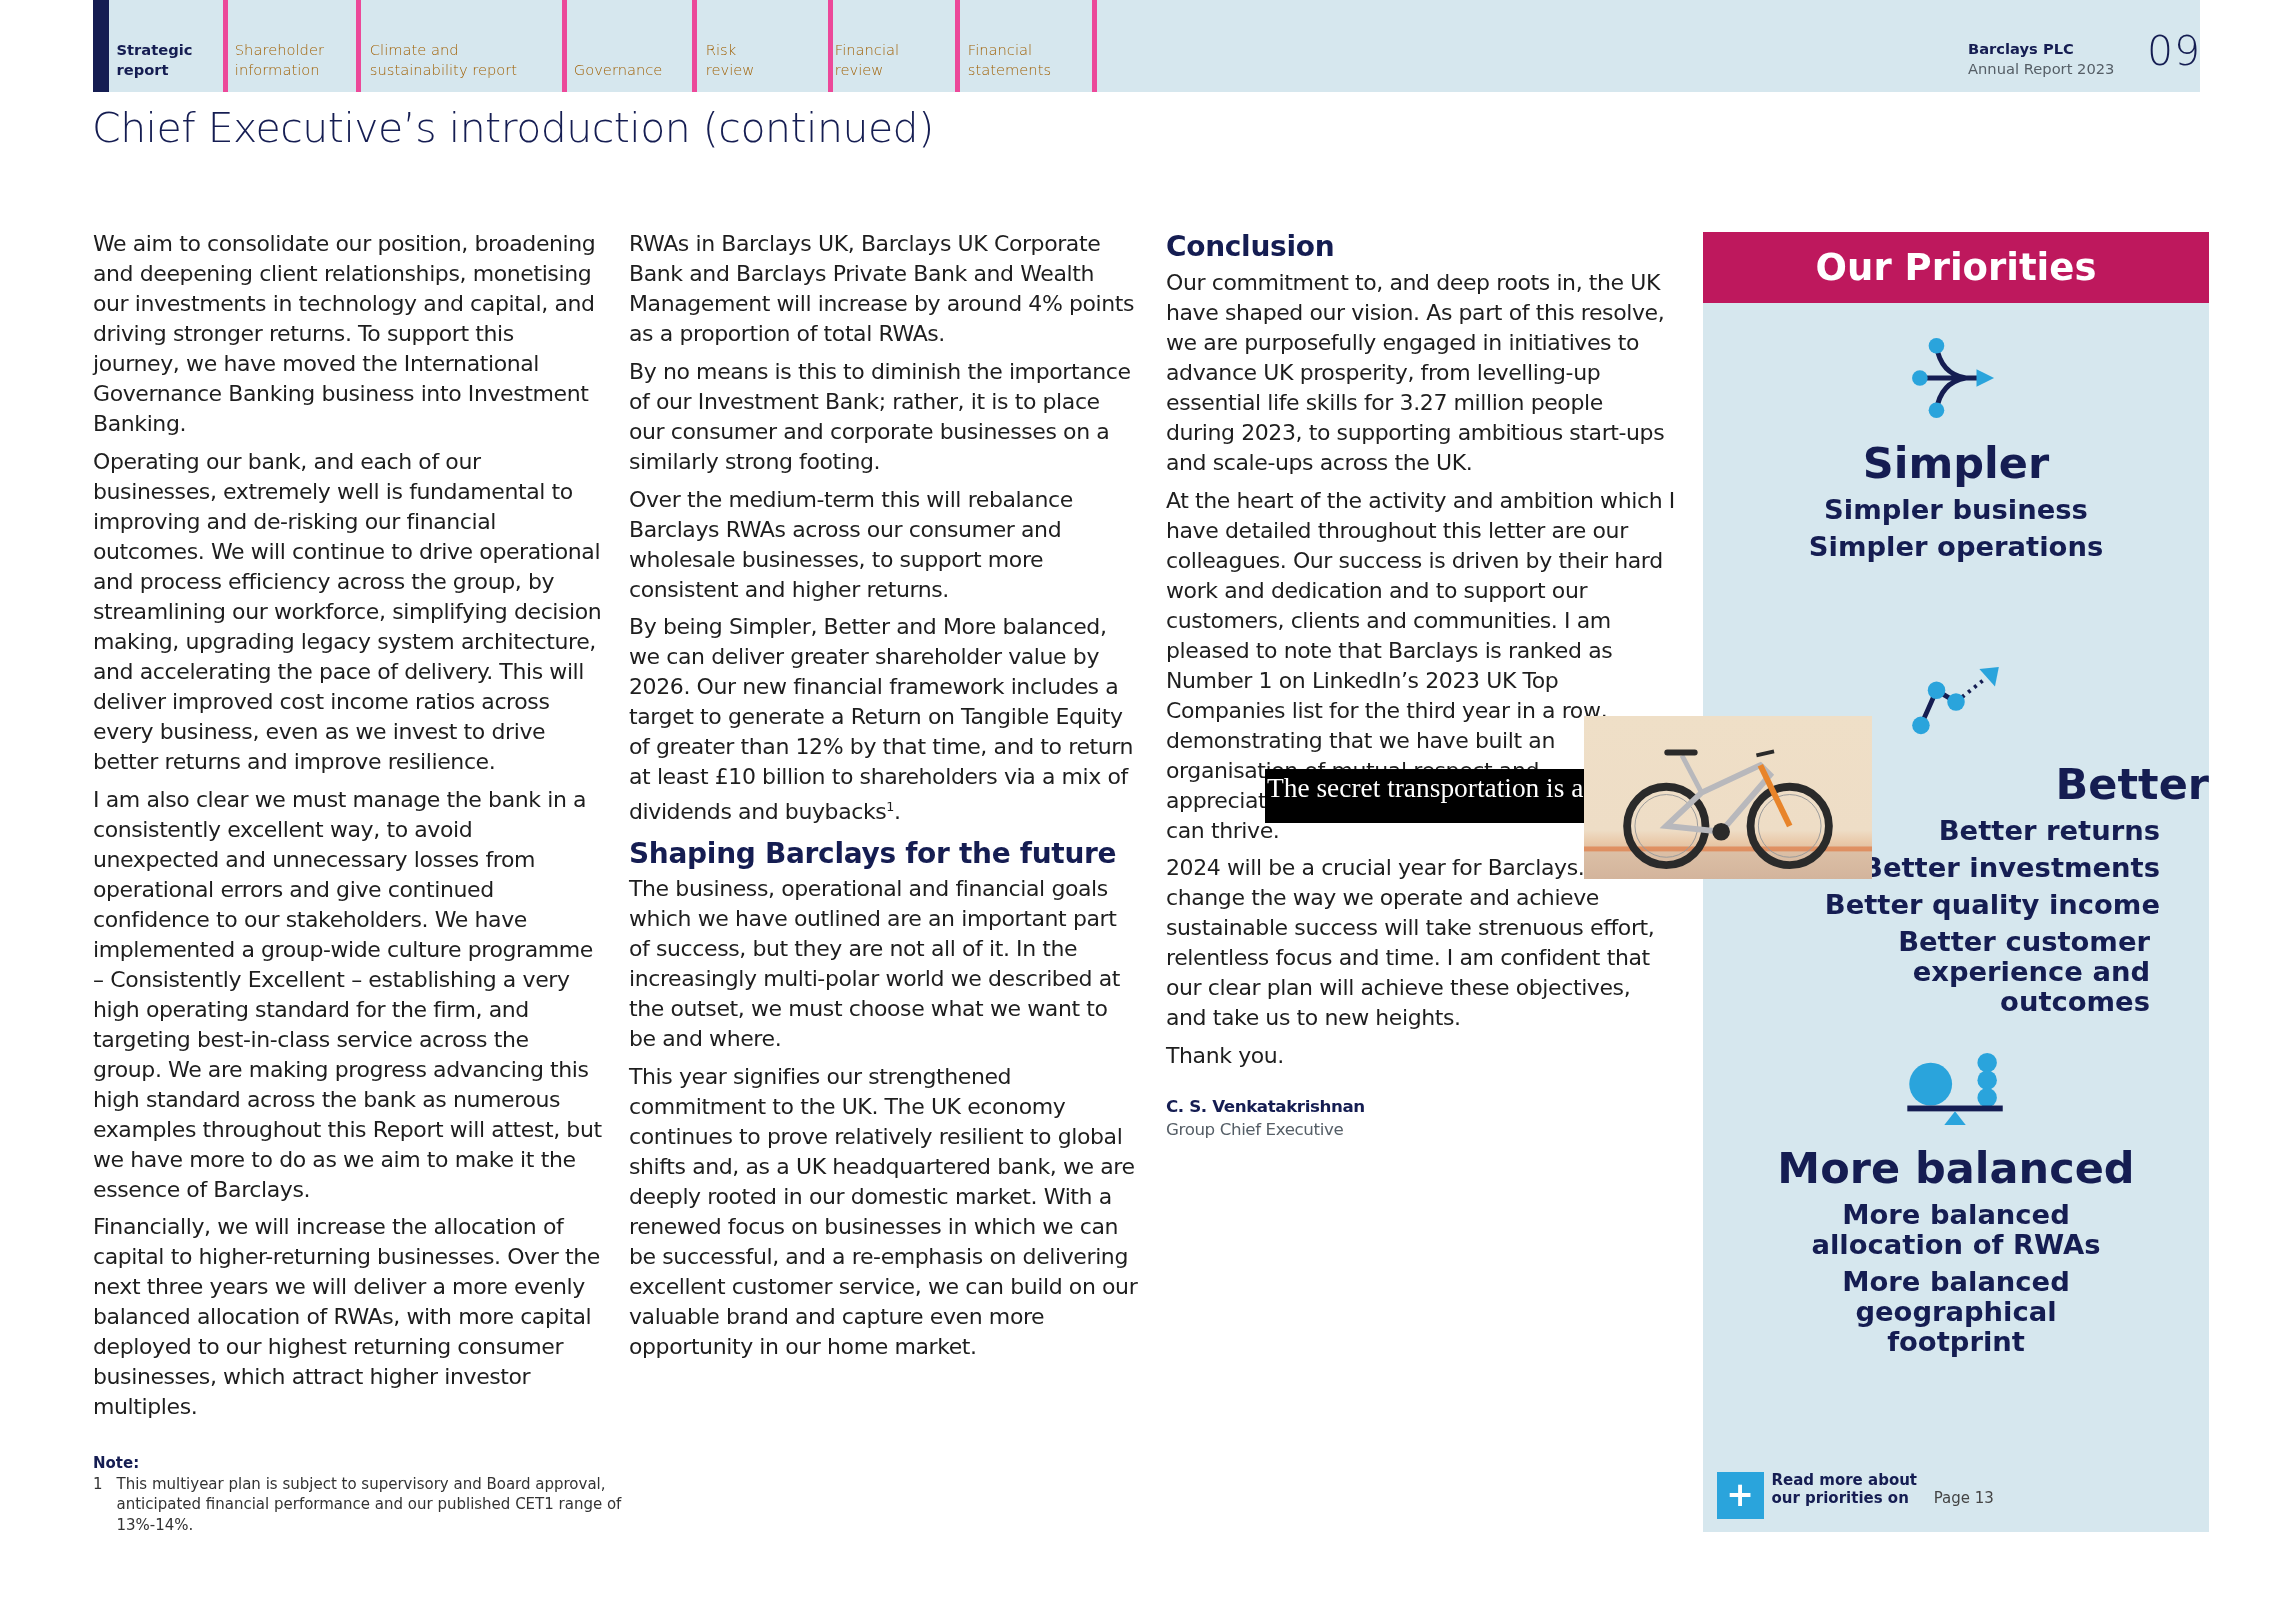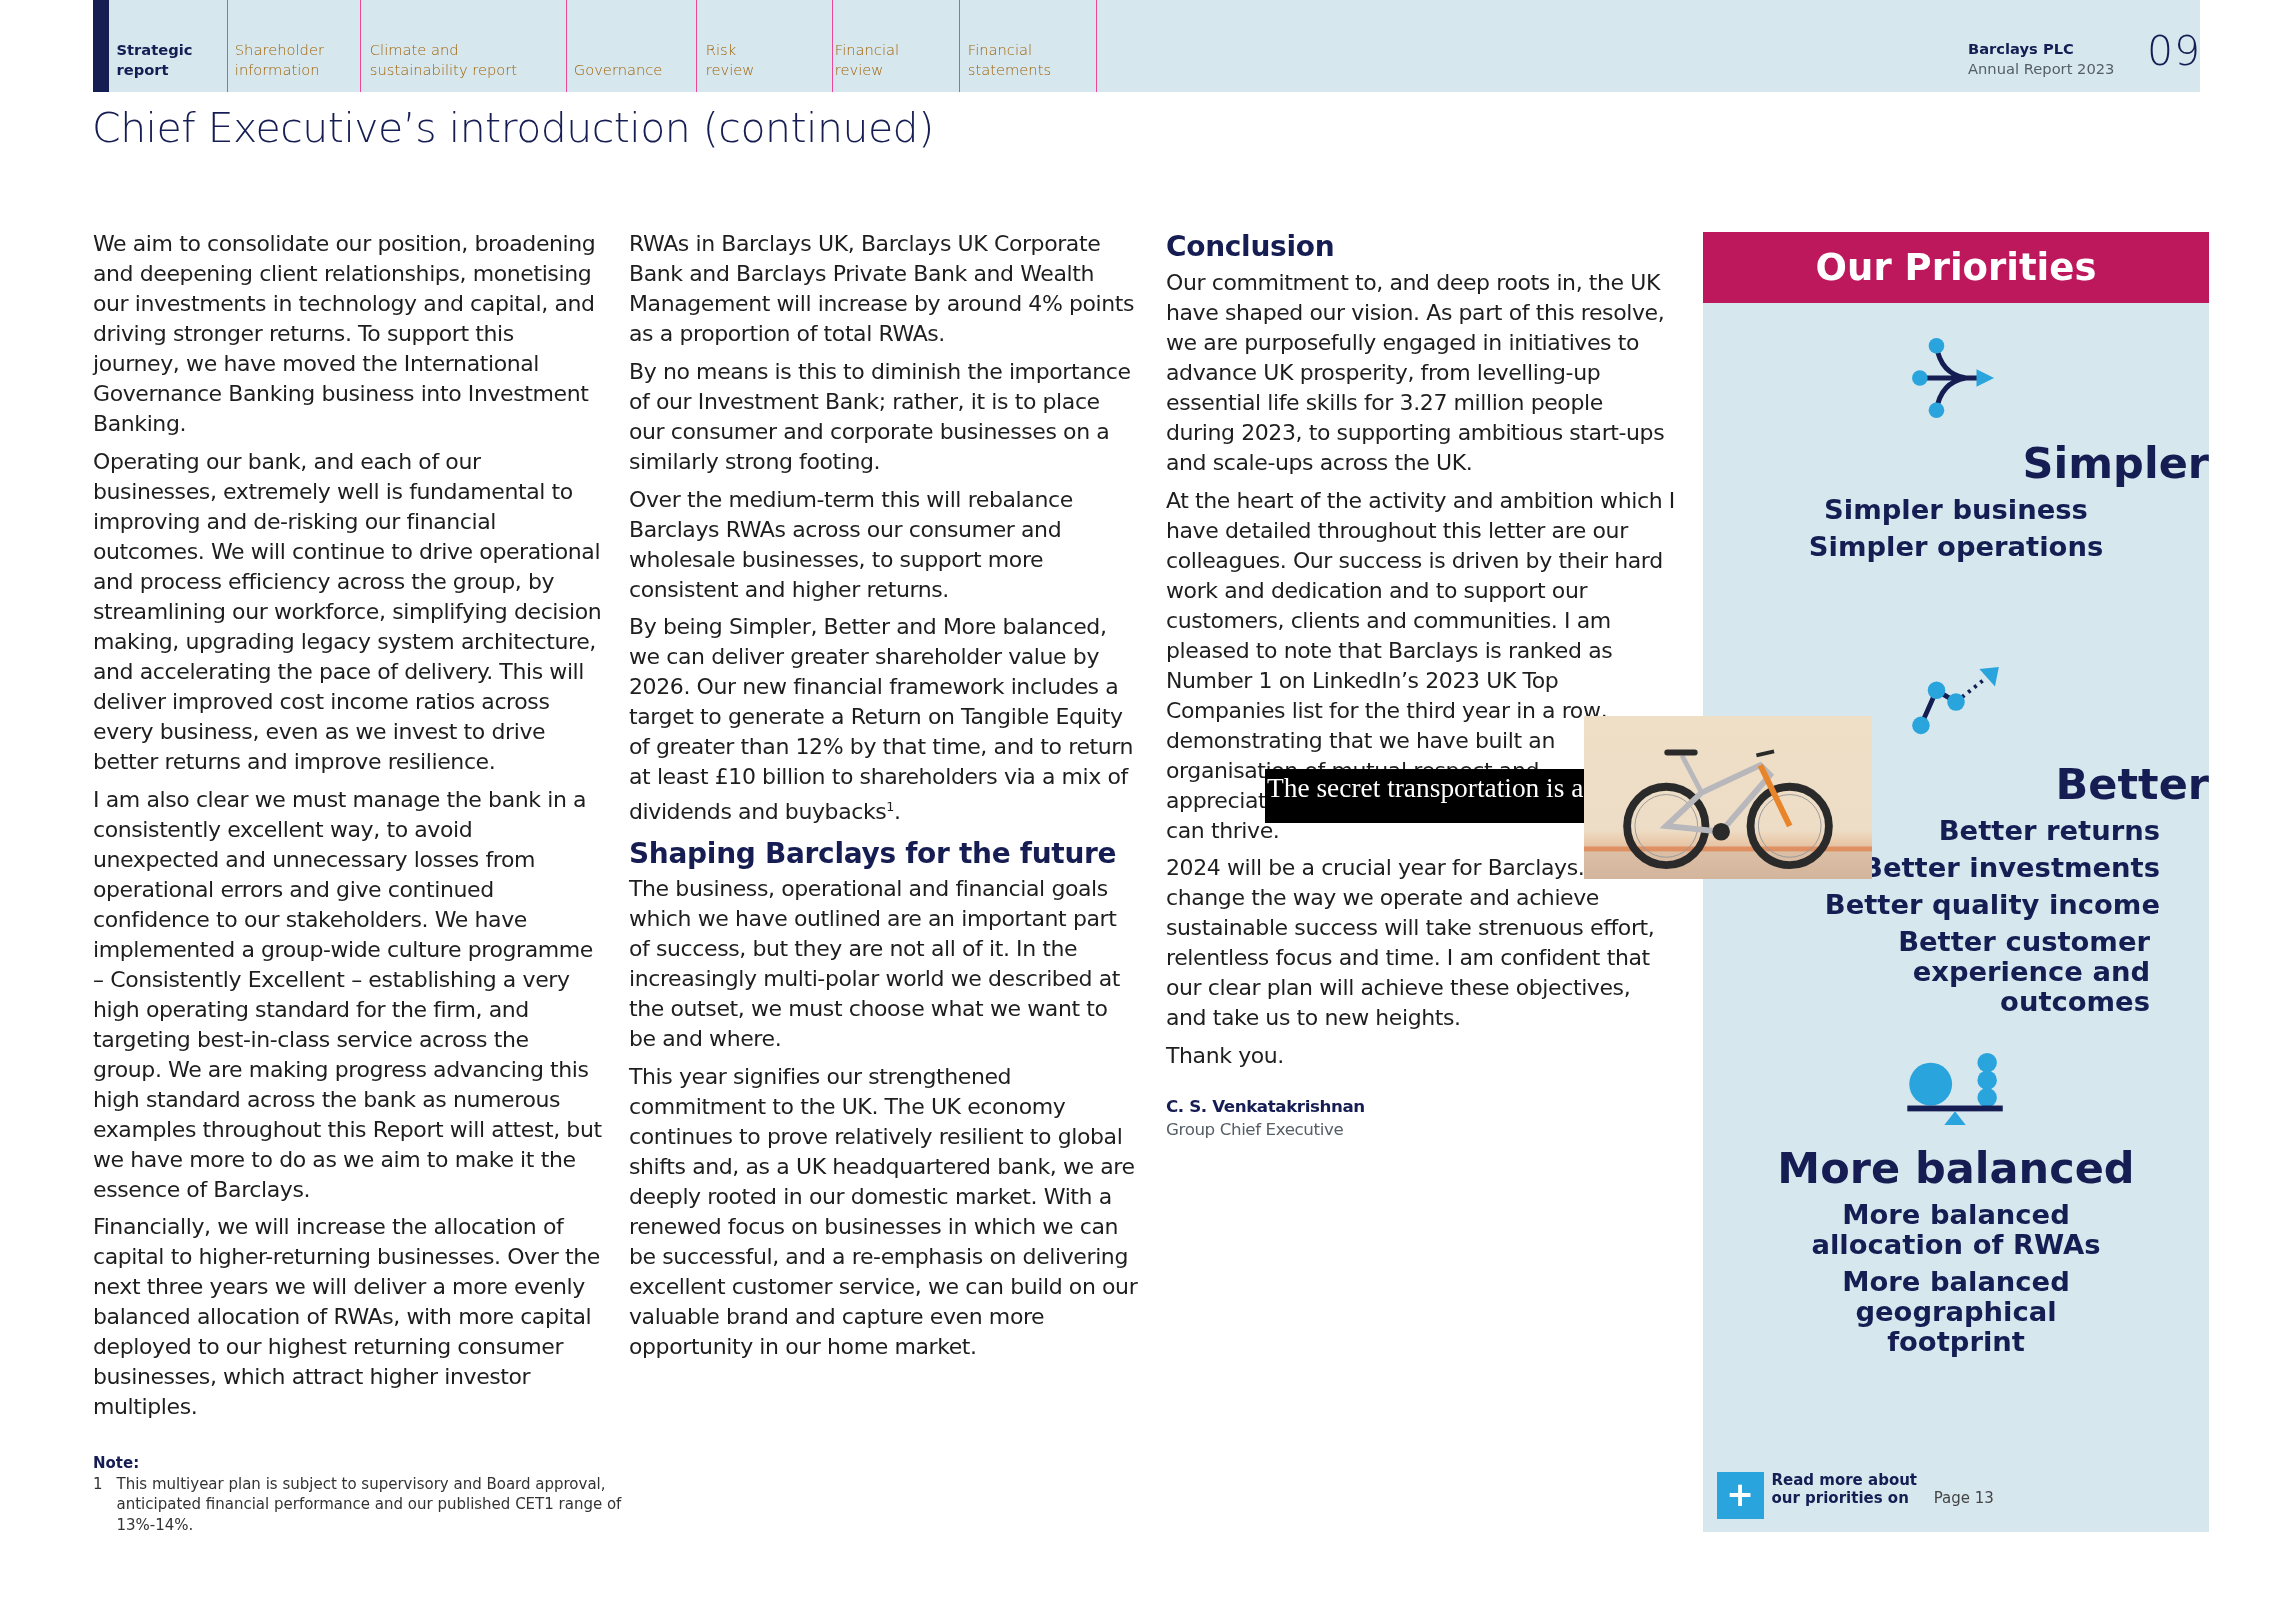--- a/index.html
+++ b/index.html
@@ -2,21 +2,21 @@
 <html><head>
 <meta charset="utf-8">
 <style>
   * { box-sizing: border-box; margin: 0; padding: 0; }
   html, body { width: 2293px; height: 1620px; background: #ffffff; overflow: hidden; }
   body { position: relative; font-family: "DejaVu Sans", "Liberation Sans", sans-serif; color: #1a1a1a; }
 
   
   .topnav { position: absolute; left: 93px; top: 0; width: 2107px; height: 92px; background: #d6e7ee; }
   .topnav .accent { position: absolute; left: 0; top: 0; width: 15.7px; height: 92px; background: #151d52; }
-  .nav-tab { position: absolute; top: 0; height: 92px; border-right: 1px solid #ec4899; padding-left: 7.8px; }
+  .nav-tab { position: absolute; top: 0; height: 92px; border-right: 5px solid #ec4899; padding-left: 7.8px; }
   .nav-tab span { position: absolute; bottom: 12.7px; left: 7.8px; font-size: 14.7px; line-height: 19.6px; color: #a16207; white-space: pre-line; font-weight: 300; }
   .nav-tab.active span { color: #151d52; font-weight: bold; }
   .brand { position: absolute; left: 1968px; top: 39px; line-height: 19.6px; }
   .brand .b1 { font-size: 14.7px; font-weight: bold; color: #151d52; display: block; }
   .brand .b2 { font-size: 14.7px; color: #555e66; display: block; }
   .pagenum { position: absolute; left: 2147px; top: 27.4px; font-size: 41px; color: #151d52; font-weight: 300; letter-spacing: 1px; }
 
   
   .page-title { position: absolute; left: 92px; top: 104px; font-size: 41px; color: #151d52; font-weight: 300; letter-spacing: -0.5px; }
 
@@ -136,21 +136,21 @@
   <div class="pri-header">Our Priorities</div>
 
   <div class="pri-block" style="top:104px;">
     <svg class="pri-icon" width="88" height="84" viewBox="0 0 90 86">
       <path d="M25 10 C28 30 38 40 55 43 M8 43 H70 M25 76 C28 56 38 46 55 43" stroke="#151d52" stroke-width="5" fill="none"></path>
       <polygon points="66,34 84,43 66,52" fill="#2aa4dc"></polygon>
       <circle cx="25" cy="10" r="8" fill="#2aa4dc"></circle>
       <circle cx="8" cy="43" r="8" fill="#2aa4dc"></circle>
       <circle cx="25" cy="76" r="8" fill="#2aa4dc"></circle>
     </svg>
-    <span class="pri-title" style="margin-top:17.6px;text-align:right;">Simpler</span>
+    <span class="pri-title" style="margin-top:17.6px;">Simpler</span>
     <span class="pri-item">Simpler business</span>
     <span class="pri-item">Simpler operations</span>
   </div>
 
   <div class="pri-block" style="top:433px;text-align:right;">
     <svg class="pri-icon" width="98" height="74" viewBox="0 0 100 76">
       <path d="M14 62 L30 26 L50 38" stroke="#151d52" stroke-width="5" fill="none"></path>
       <path d="M50 38 L80 14" stroke="#151d52" stroke-width="4" stroke-dasharray="3 5" fill="none"></path>
       <polygon points="74,4 94,2 90,22" fill="#2aa4dc"></polygon>
       <circle cx="14" cy="62" r="9" fill="#2aa4dc"></circle>

